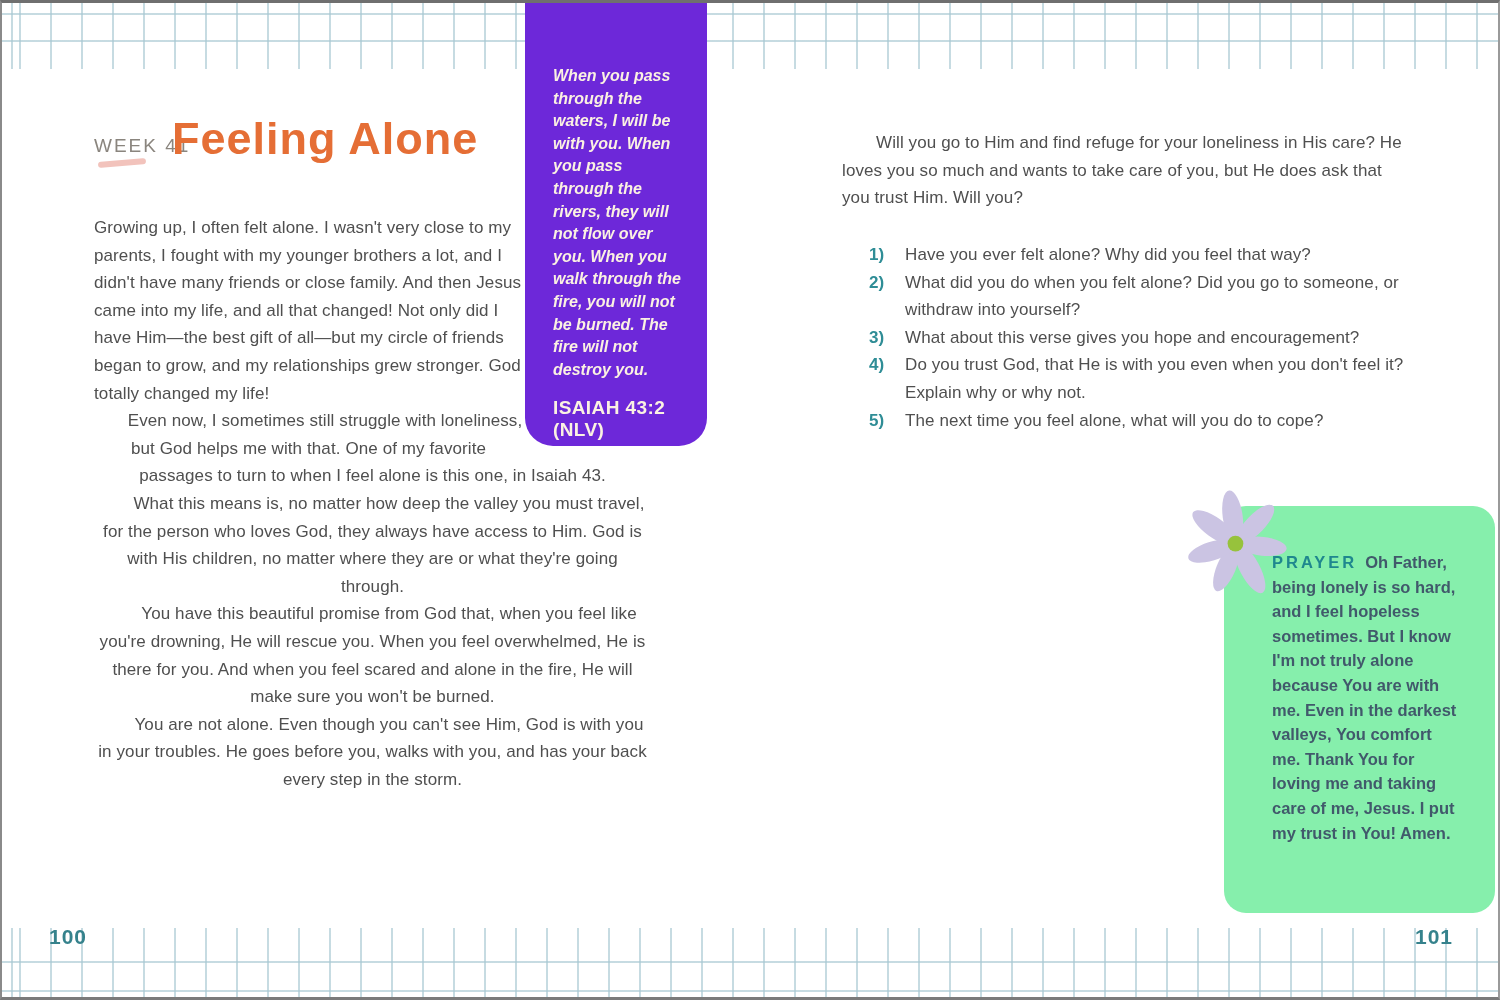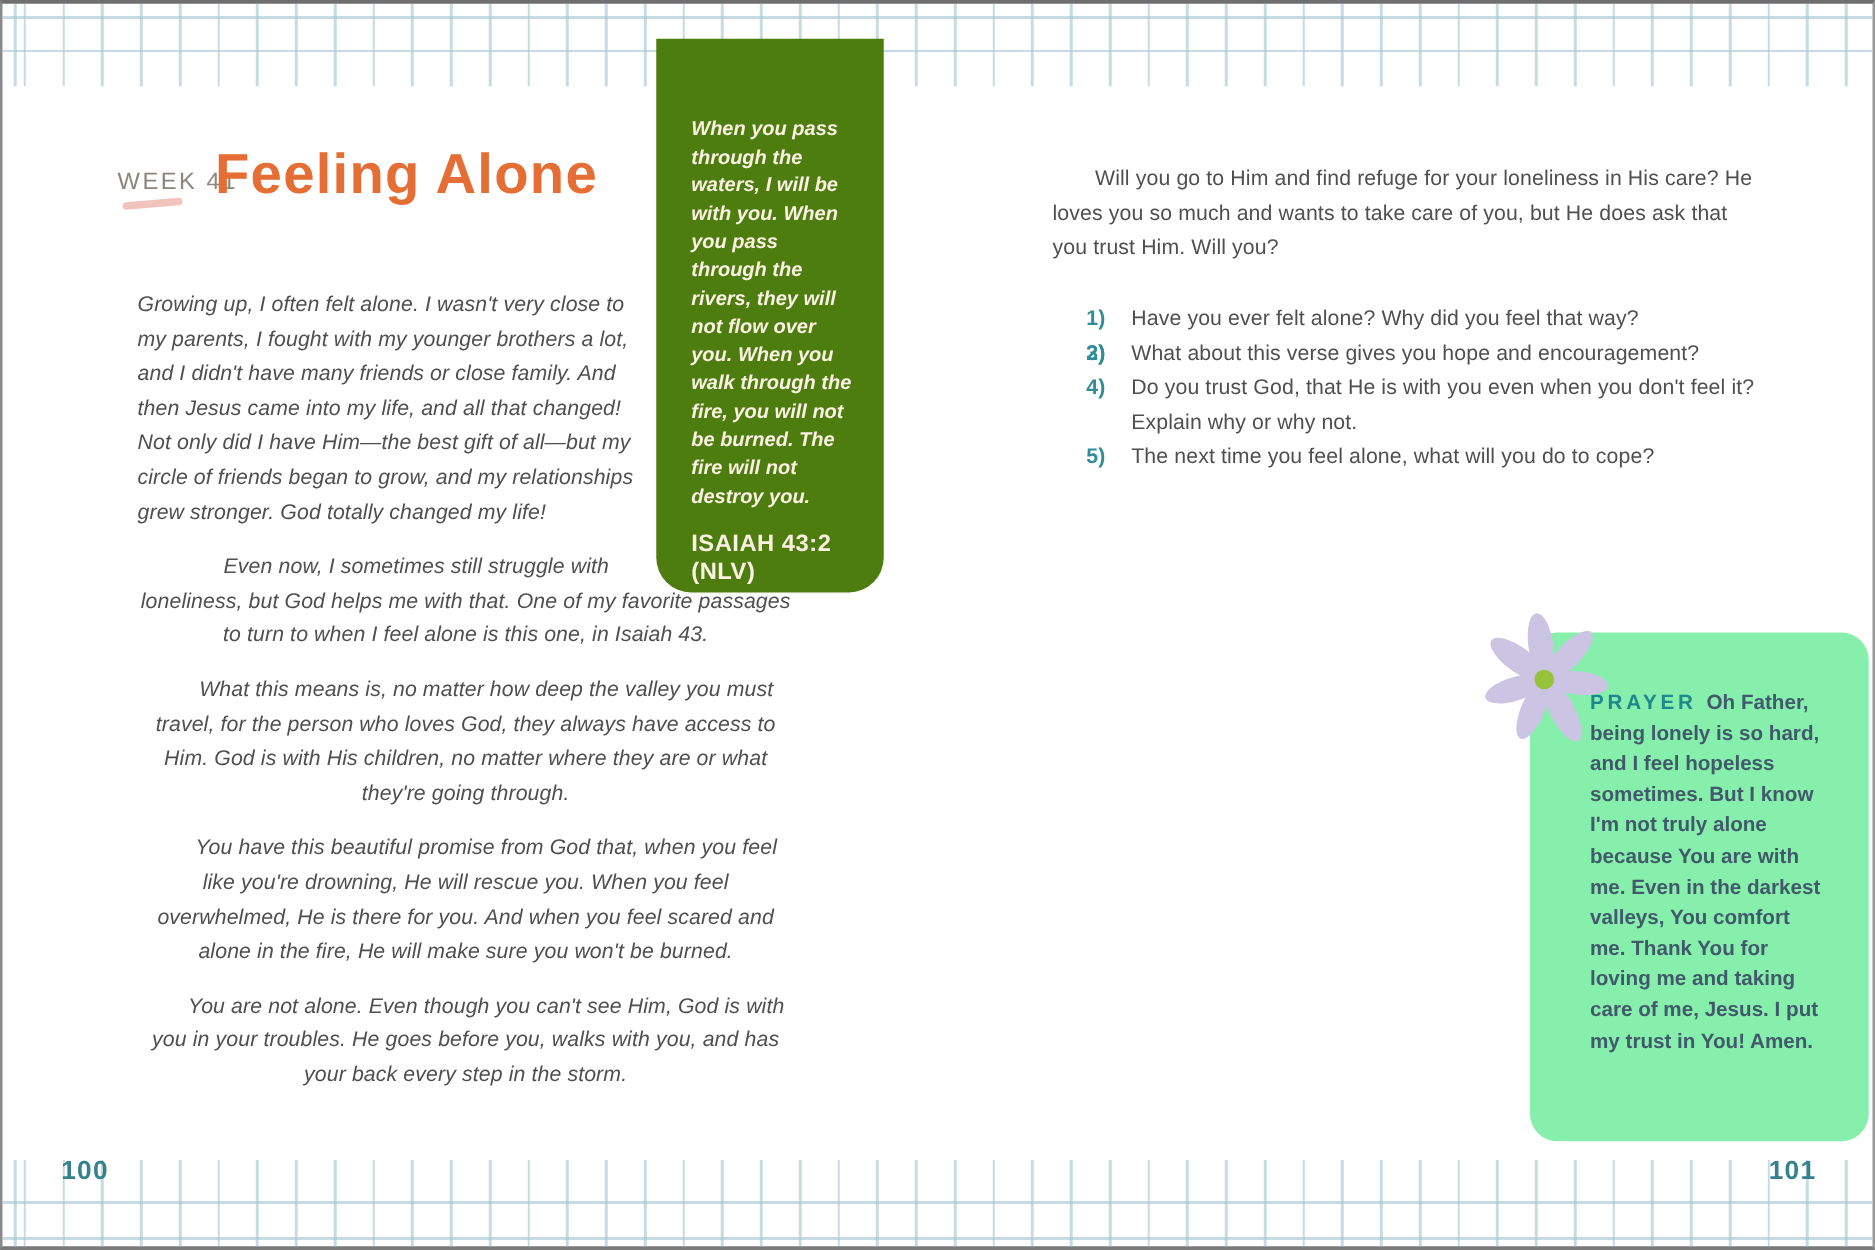--- a/index.html
+++ b/index.html
@@ -39,28 +39,28 @@
   }
   .page-title{
     position:absolute;left:170px;top:110px;z-index:2;
     font-size:45px;font-weight:800;color:#e56e35;letter-spacing:1px;
   }
   
   .body-text{
     position:absolute;left:92px;top:211px;width:557px;z-index:2;
     font-size:17px;line-height:27.6px;color:#4f4f4f;letter-spacing:.1px;
   }
-  .body-text p{margin:16px;font-style:italic;}
+  .body-text p{margin:0;}
   .body-text p.indent{text-indent:33px;text-align:center;}
   .bm-spacer{float:right;width:128px;height:233px;}
   
   .bookmark{
     position:absolute;left:523px;top:0;width:182px;height:443px;z-index:5;
-    background:#4d7c0f;border-radius:0 0 28px 28px;box-sizing:border-box;
-    padding:62px 24px 0 28px;color:#fbf1e2;margin-top:28px;
+    background:#6d28d9;border-radius:0 0 28px 28px;box-sizing:border-box;
+    padding:62px 24px 0 28px;color:#fbf1e2;
   }
   .verse{font-style:italic;font-size:16px;line-height:22.6px;font-weight:600;}
   .verse-ref{margin-top:16px;font-size:19px;font-weight:700;letter-spacing:.4px;}
   
   .intro-text{
     position:absolute;left:840px;top:126px;width:565px;z-index:2;
     font-size:17px;line-height:27.6px;color:#4f4f4f;text-indent:34px;letter-spacing:.1px;
   }
   .questions{
     position:absolute;left:867px;top:238px;width:545px;z-index:2;
@@ -112,20 +112,21 @@
 
   <div class="intro-text">Will you go to Him and find refuge for your loneliness in His care? He loves you so much and wants to take care of you, but He does ask that you trust Him. Will you?</div>
 
   <div class="questions">
     <div class="q">
       <span class="q-num">1)</span>
       <span>Have you ever felt alone? Why did you feel that way?</span>
     </div>
     <div class="q">
       <span class="q-num">2)</span>
+      <span>What did you do when you felt alone? Did you go to someone, or withdraw into yourself?</span>
     </div>
     <div class="q">
       <span class="q-num">3)</span>
       <span>What about this verse gives you hope and encouragement?</span>
     </div>
     <div class="q">
       <span class="q-num">4)</span>
       <span>Do you trust God, that He is with you even when you don't feel it? Explain why or why not.</span>
     </div>
     <div class="q">

